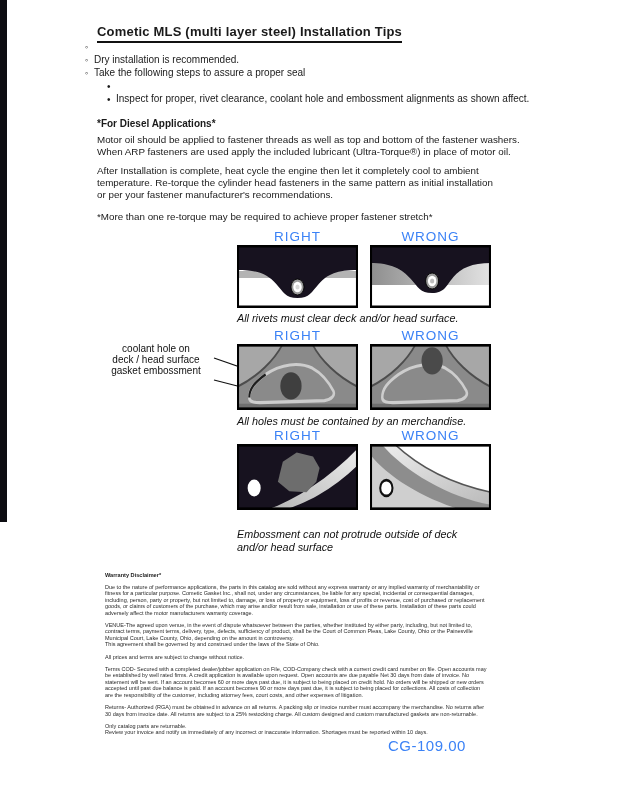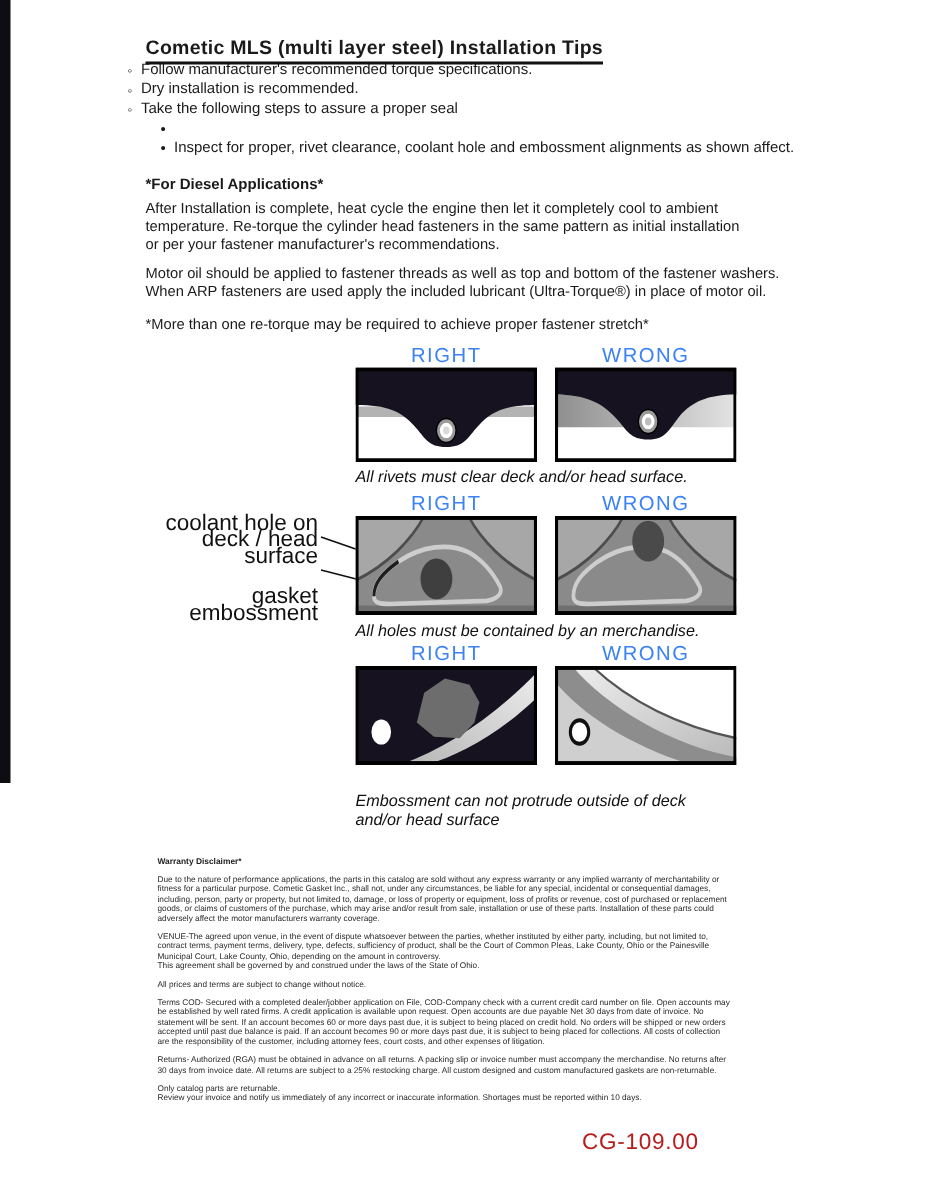--- a/index.html
+++ b/index.html
@@ -45,70 +45,69 @@
   .caption { font-size:10.8px; line-height:12.5px; color:#111; white-space:pre-line;font-style:italic; }
 
   .col-l { left:237px; }
   .col-r { left:370px; }
 
   .row1-label { top:229px; } .row1-img { top:245px; height:63px; } .row1-cap { top:312px; }
   .row2-label { top:328px; } .row2-img { top:344px; } .row2-cap { top:415px; }
   .row3-label { top:428px; } .row3-img { top:444px; } .row3-cap { top:528px; }
 
   .side-label {
-    width:112px; text-align:right; font-size:15px; line-height:11.2px;
+    width:112px; text-align:center; font-size:10px; line-height:11.2px;
     color:#111; white-space:pre-line;
   }
   .lbl-coolant { left:100px; top:343px; }
-  .lbl-emboss  { left:100px; top:392px; }
+  .lbl-emboss  { left:100px; top:365px; }
   .leaders { left:213px; top:352px; width:80px; height:42px; }
 
   
   .fine { left:105px; top:572px; width:462px; }
   .fine h3 { margin:0 0 6px 0; font-size:5.6px; font-weight:bold; color:#222; }
   .fine p { margin:0 0 6px 0; font-size:5.5px; line-height:6.4px; color:#2a2a2a; white-space:pre-line; }
 
-  .page-num { left:388px; top:753px; font-size:15px; letter-spacing:.5px; color:#b91c1c; }
+  .page-num { left:388px; top:737px; font-size:15px; letter-spacing:.5px; color:#3b82f6; }
 </style>
 </head>
 <body>
 
 <div class="abs scan-bar"></div>
 
 <h1 class="abs title">Cometic MLS (multi layer steel) Installation Tips</h1>
 
 <div class="abs tips">
   <div class="tip-row">
     <span class="mk">◦</span>
-    <span>Follow manufacturer's recommended torque specifications.</span>
   </div>
   <div class="tip-row">
     <span class="mk">◦</span>
     <span>Dry installation is recommended.</span>
   </div>
   <div class="tip-row">
     <span class="mk">◦</span>
     <span>Take the following steps to assure a proper seal</span>
   </div>
   <div class="tip-row sub">
     <span class="mk">•</span>
   </div>
   <div class="tip-row sub">
     <span class="mk">•</span>
     <span>Inspect for proper, rivet clearance, coolant hole and embossment alignments as shown affect.</span>
   </div>
 </div>
 
 <div class="abs diesel">
   <h2>*For Diesel Applications*</h2>
+  <p>Motor oil should be applied to fastener threads as well as top and bottom of the fastener washers.
+When ARP fasteners are used apply the included lubricant (Ultra-Torque®) in place of motor oil.</p>
   <p>After Installation is complete, heat cycle the engine then let it completely cool to ambient
 temperature. Re-torque the cylinder head fasteners in the same pattern as initial installation
 or per your fastener manufacturer's recommendations.</p>
-  <p>Motor oil should be applied to fastener threads as well as top and bottom of the fastener washers.
-When ARP fasteners are used apply the included lubricant (Ultra-Torque®) in place of motor oil.</p>
   <p class="note">*More than one re-torque may be required to achieve proper fastener stretch*</p>
 </div>
 
 <div class="abs dg-label col-l row1-label">RIGHT</div>
 <div class="abs dg-label col-r row1-label">WRONG</div>
 
 <div class="abs dg-img col-l row1-img">
   <svg viewBox="0 0 148 63" preserveAspectRatio="none">
     <rect width="148" height="63" fill="#ffffff"></rect>
     <rect x="2" y="26" width="144" height="7" fill="#b3b3b3"></rect>

